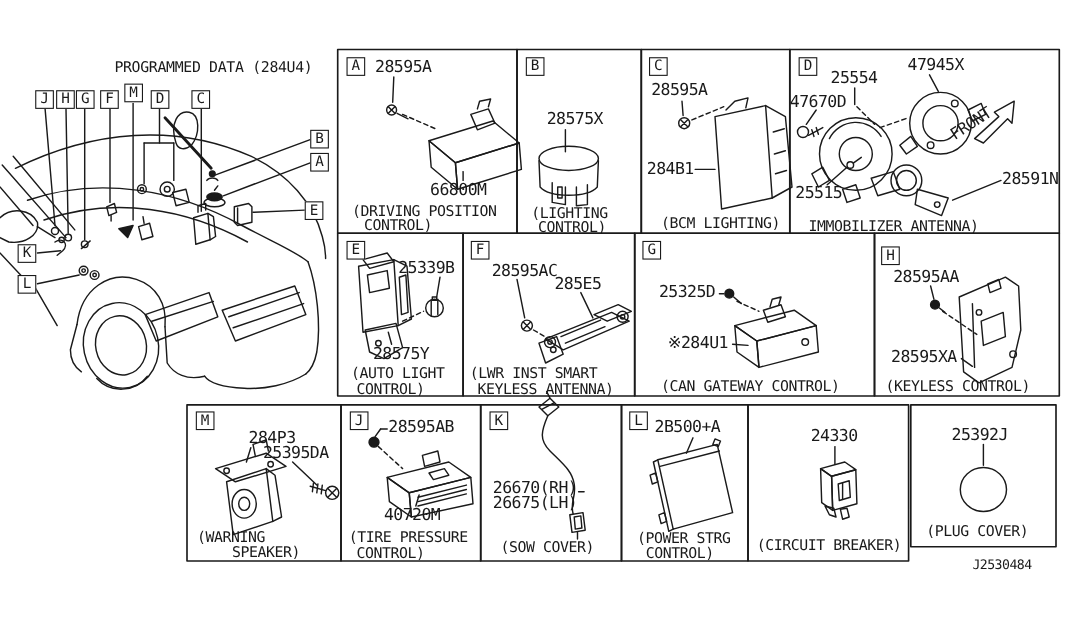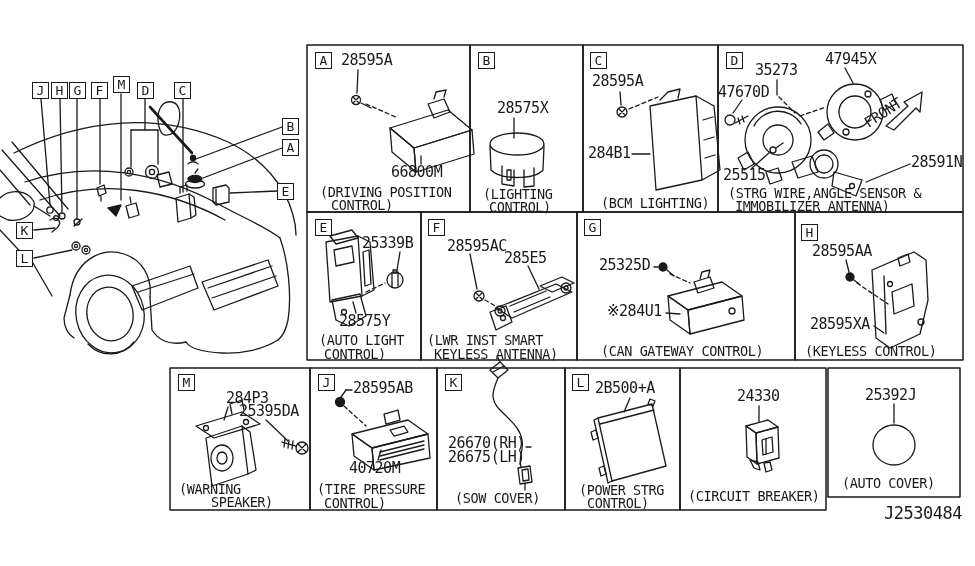--- a/index.html
+++ b/index.html
@@ -3,21 +3,21 @@
 <meta charset="utf-8">
 <style>
   html,body{margin:0;padding:0;background:#fff;}
   #stage{position:relative;width:975px;height:566px;background:#fff;overflow:hidden;
          font-family:"DejaVu Sans Mono","DejaVu Sans",monospace;color:#1a1a1a;}
   #art{position:absolute;left:0;top:0;}
   .txt{position:absolute;white-space:nowrap;color:#1a1a1a;}
   .note{font-size:13.5px;line-height:14px;letter-spacing:-0.3px;}
   .pn{font-size:15px;line-height:13px;letter-spacing:-0.5px;}
   .cap{font-size:13.5px;line-height:13px;letter-spacing:-0.4px;}
-  .id{font-size:17px;line-height:17px;letter-spacing:-0.5px;}
+  .id{font-size:12px;line-height:17px;letter-spacing:-0.5px;}
   .lb{position:absolute;width:15px;height:15px;border:1.6px solid #1a1a1a;
       font-size:13px;line-height:15px;text-align:center;background:#fff;}
   .front{transform:rotate(-33deg);transform-origin:left center;font-size:14.5px;letter-spacing:-0.5px;}
 </style>
 </head>
 <body>
 
 <div id="stage">
 
 <svg id="art" width="975" height="566" viewBox="0 0 975 566" fill="none" stroke="#1a1a1a" stroke-width="1.3" stroke-linecap="round" stroke-linejoin="round">
@@ -308,20 +308,21 @@
     <path d="M750,460 L754,468 L760,470 L758,462 Z"></path>
     <path d="M764,463 L766,472 L772,470 L770,462 Z"></path>
   </g>
 
   <g>
     <path d="M894,404 L894,423"></path>
     <ellipse cx="894" cy="445" rx="21" ry="20"></ellipse>
   </g>
 </svg>
 
+<div class="txt note" style="left:104px;top:54px">PROGRAMMED DATA (284U4)</div>
 
 <div class="lb" style="left:32px;top:82px">J</div>
 <div class="lb" style="left:51px;top:82px">H</div>
 <div class="lb" style="left:69px;top:82px">G</div>
 <div class="lb" style="left:91px;top:82px">F</div>
 <div class="lb" style="left:113px;top:76px">M</div>
 <div class="lb" style="left:137px;top:82px">D</div>
 <div class="lb" style="left:174px;top:82px">C</div>
 <div class="lb" style="left:282px;top:118px">B</div>
 <div class="lb" style="left:282px;top:139px">A</div>
@@ -348,27 +349,26 @@
 <div class="txt cap" style="left:331px;top:199px">CONTROL)</div>
 
 <div class="txt pn" style="left:497px;top:102px">28575X</div>
 <div class="txt cap" style="left:483px;top:188px">(LIGHTING</div>
 <div class="txt cap" style="left:489px;top:201px">CONTROL)</div>
 
 <div class="txt pn" style="left:592px;top:75px">28595A</div>
 <div class="txt pn" style="left:588px;top:147px">284B1</div>
 <div class="txt cap" style="left:601px;top:197px">(BCM LIGHTING)</div>
 
-<div class="txt pn" style="left:755px;top:64px">35273</div>
+<div class="txt pn" style="left:755px;top:64px">25554</div>
 <div class="txt pn" style="left:825px;top:53px">47945X</div>
 <div class="txt pn" style="left:718px;top:86px">47670D</div>
 <div class="txt pn" style="left:723px;top:169px">25515</div>
 <div class="txt pn" style="left:911px;top:156px">28591N</div>
 <div class="txt pn front" style="left:866px;top:118px">FRONT</div>
-<div class="txt cap" style="left:728px;top:187px">(STRG WIRE,ANGLE SENSOR &amp;</div>
 <div class="txt cap" style="left:735px;top:200px">IMMOBILIZER ANTENNA)</div>
 
 <div class="txt pn" style="left:362px;top:237px">25339B</div>
 <div class="txt pn" style="left:339px;top:315px">28575Y</div>
 <div class="txt cap" style="left:319px;top:334px">(AUTO LIGHT</div>
 <div class="txt cap" style="left:324px;top:348px">CONTROL)</div>
 
 <div class="txt pn" style="left:447px;top:240px">28595AC</div>
 <div class="txt pn" style="left:504px;top:252px">285E5</div>
 <div class="txt cap" style="left:427px;top:334px">(LWR INST SMART</div>
@@ -397,17 +397,17 @@
 <div class="txt cap" style="left:455px;top:492px">(SOW COVER)</div>
 
 <div class="txt pn" style="left:595px;top:382px">2B500+A</div>
 <div class="txt cap" style="left:579px;top:484px">(POWER STRG</div>
 <div class="txt cap" style="left:587px;top:497px">CONTROL)</div>
 
 <div class="txt pn" style="left:737px;top:390px">24330</div>
 <div class="txt cap" style="left:688px;top:490px">(CIRCUIT BREAKER)</div>
 
 <div class="txt pn" style="left:865px;top:389px">25392J</div>
-<div class="txt cap" style="left:842px;top:477px">(AUTO COVER)</div>
+<div class="txt cap" style="left:842px;top:477px">(PLUG COVER)</div>
 
 <div class="txt id" style="left:884px;top:505px">J2530484</div>
 
 </div>
 
 </body></html>

